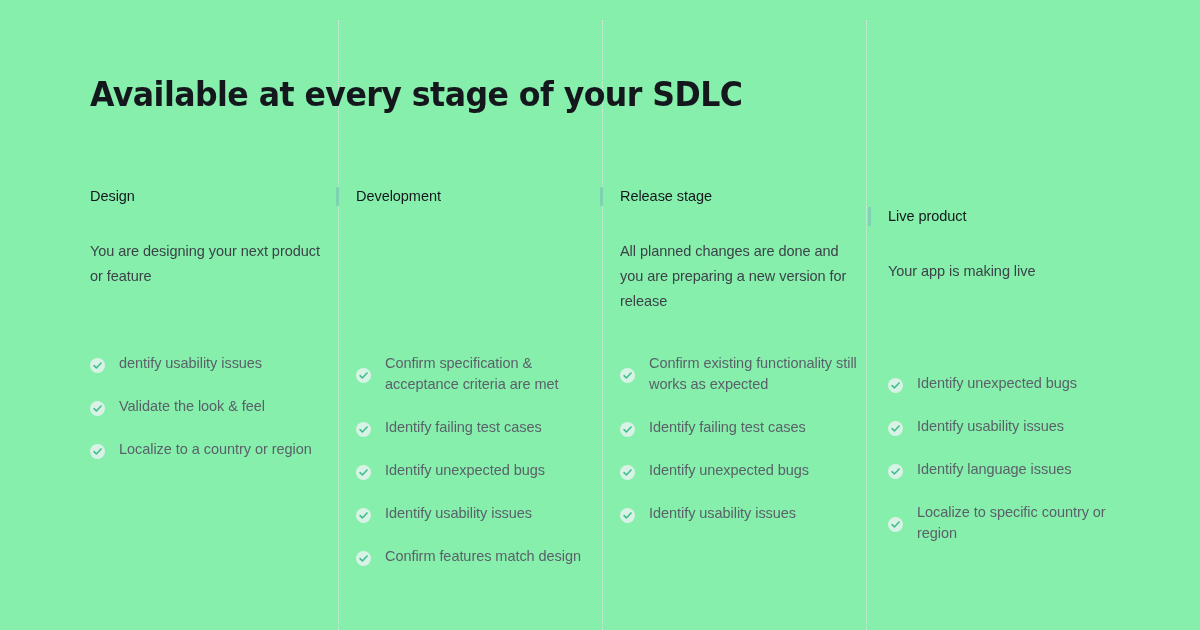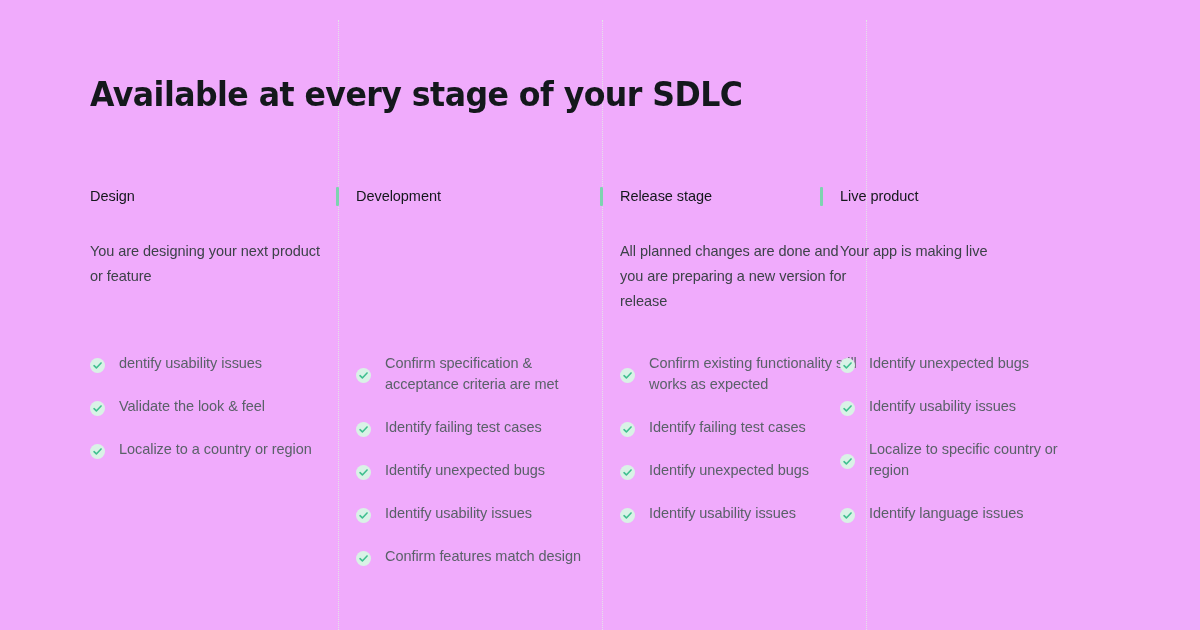--- a/index.html
+++ b/index.html
@@ -14,21 +14,21 @@
     background: #ffffff;
     font-family: "Liberation Sans", "DejaVu Sans", sans-serif;
     -webkit-font-smoothing: antialiased;
     overflow: hidden;
   }
 
   .board {
     position: relative;
     width: 1200px;
     height: 630px;
-    background: #f0abfc;
+    background: #86efac;
   }
 
   
   .divider {
     position: absolute;
     top: 20px;
     bottom: 0;
     width: 1px;
     border-left: 1px dotted #e2e4e6;
   }
@@ -61,21 +61,21 @@
   }
 
   .column {
     position: absolute;
     top: 0;
     width: 240px;
   }
   .column.c0 { left: 90px;  }
   .column.c1 { left: 356px; }
   .column.c2 { left: 620px; }
-  .column.c3 { left: 840px; }
+  .column.c3 { left: 888px; margin-top: 20px; }
 
   .col-head {
     position: relative;
     height: 26px;
   }
 
   .accent-tick {
     position: absolute;
     left: -20px;
     top: 1px;
@@ -277,26 +277,26 @@
               <circle cx="8" cy="8" r="8" fill="#d9f2e6"></circle>
               <path d="M4.3 8.2 L6.8 10.6 L11.8 5.3" fill="none" stroke="#3fbf8f" stroke-width="1.7" stroke-linecap="round" stroke-linejoin="round"></path>
             </svg>
             <span class="item-label">Identify usability issues</span>
           </li>
           <li class="list-item">
             <svg class="check-icon" viewBox="0 0 16 16">
               <circle cx="8" cy="8" r="8" fill="#d9f2e6"></circle>
               <path d="M4.3 8.2 L6.8 10.6 L11.8 5.3" fill="none" stroke="#3fbf8f" stroke-width="1.7" stroke-linecap="round" stroke-linejoin="round"></path>
             </svg>
+            <span class="item-label">Identify language issues</span>
+          </li>
+          <li class="list-item">
+            <svg class="check-icon" viewBox="0 0 16 16">
+              <circle cx="8" cy="8" r="8" fill="#d9f2e6"></circle>
+              <path d="M4.3 8.2 L6.8 10.6 L11.8 5.3" fill="none" stroke="#3fbf8f" stroke-width="1.7" stroke-linecap="round" stroke-linejoin="round"></path>
+            </svg>
             <span class="item-label">Localize to specific country or region</span>
-          </li>
-          <li class="list-item">
-            <svg class="check-icon" viewBox="0 0 16 16">
-              <circle cx="8" cy="8" r="8" fill="#d9f2e6"></circle>
-              <path d="M4.3 8.2 L6.8 10.6 L11.8 5.3" fill="none" stroke="#3fbf8f" stroke-width="1.7" stroke-linecap="round" stroke-linejoin="round"></path>
-            </svg>
-            <span class="item-label">Identify language issues</span>
           </li>
         </ul>
       </div>
     </div>
 
 </div>
 
 </body></html>

